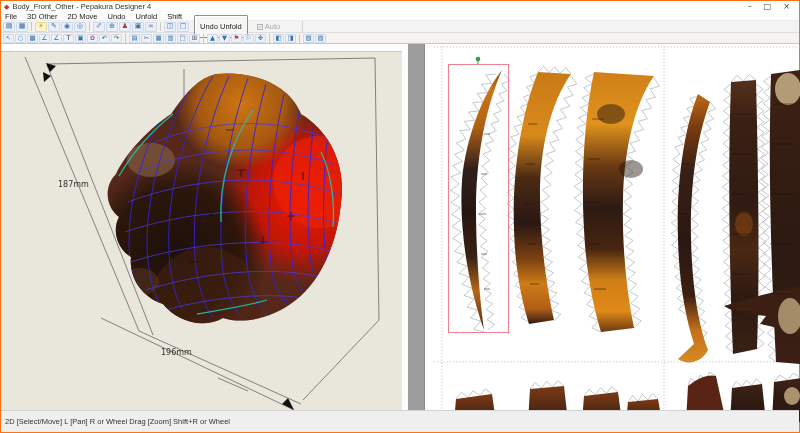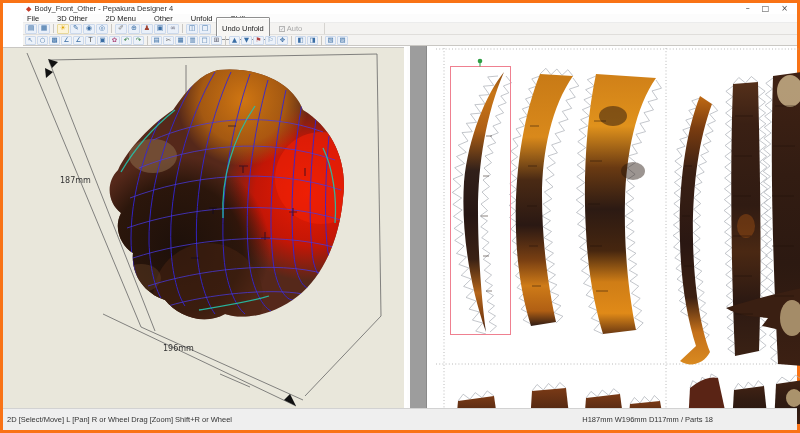--- a/index.html
+++ b/index.html
@@ -1,49 +1,49 @@
 <!DOCTYPE html>
 <html><head>
 <meta charset="utf-8">
 <style>
   * { margin:0; padding:0; box-sizing:border-box; }
   html,body { width:800px; height:433px; overflow:hidden; }
   body { font-family:"Liberation Sans","DejaVu Sans",sans-serif; background:#fff; position:relative; }
-  .window { position:absolute; inset:0; border:3px solid #f97316;padding-left:20px; }
+  .window { position:absolute; inset:0; border:1px solid #f97316; }
 
   
   .titlebar { height:11px; background:#ffffff; display:flex; align-items:center; padding:0 3px; }
   .app-icon { font-size:7px; color:#c43b2a; margin-right:3px; line-height:1; }
   .title-text { font-size:7.5px; color:#333; flex:1; white-space:nowrap; }
   .win-controls { display:flex; gap:12px; padding-right:6px; }
   .win-btn { font-size:8px; color:#444; line-height:1; cursor:default; font-family:"DejaVu Sans",sans-serif; }
 
   
-  .menubar { height:9px; background:#fcfcfc; display:flex; align-items:center; padding-left:4px; gap:18px; border-bottom:1px solid #ececec; }
+  .menubar { height:9px; background:#fcfcfc; display:flex; align-items:center; padding-left:4px; gap:10px; border-bottom:1px solid #ececec; }
   .menu-item { font-size:7.5px; color:#222; white-space:nowrap; }
 
   
   .toolbar { display:flex; align-items:center; background:#f4f3f1; }
   .tb1 { height:12px; border-bottom:1px solid #e0dedb; padding-left:2px; gap:1px; }
   .tb2 { height:11px; border-bottom:1px solid #c9c7c3; padding-left:2px; gap:1px; }
   .tbtn { width:12px; height:10px; display:flex; align-items:center; justify-content:center;
           background:#eaf0f9; border:1px solid #ccd9ec; border-radius:1px;
           font-size:7px; line-height:1; color:#3a6ea5; font-family:"DejaVu Sans",sans-serif; }
   .tb2 .tbtn { width:11px; height:9px; font-size:6.5px; background:#edf2f9; }
   .sep { width:1px; height:9px; background:#c9c7c3; margin:0 2px; }
   .undo-btn { margin-left:4px; height:23px; padding:0 5px; font-size:7.5px; color:#222;
               background:#f7f6f4; border:1px solid #8f8f8f; border-radius:1px;
               box-shadow:inset 1px 1px 0 #fff; display:flex; align-items:center; }
   .auto-wrap { display:flex; align-items:center; gap:2px; margin:0 10px 0 8px; padding-right:22px; border-right:1px solid #d6d4d0; height:11px; }
   .auto-box { width:6px; height:6px; border:1px solid #b5b5b5; background:#f2f2f2; font-size:6px; color:#b0b0b0; line-height:5px; text-align:center; }
   .auto-label { font-size:7.5px; color:#a8a8a8; }
 
   
   .main { position:absolute; top:43px; left:0; right:0; bottom:13px; }
-  .pane3d { position:absolute; left:0; top:1px; width:401px; height:100%; background:#e9e7db; border-top:1px solid #c9c7c3; }
+  .pane3d { position:absolute; left:0; top:7px; width:401px; height:100%; background:#e9e7db; border-top:1px solid #c9c7c3; }
   .divider { position:absolute; left:404px; top:0; width:20px; height:100%; background:#9d9d9d; border-left:3px solid #fdfdfd; border-right:1px solid #8a8a8a; }
   .pane2d { position:absolute; left:425px; top:0; right:0; height:100%; background:#ffffff; }
   .pane3d svg, .pane2d svg { position:absolute; inset:0; }
 
   
   .statusbar { position:absolute; left:0; right:0; bottom:0; height:22px; background:#efefef;
                border-top:1px solid #d2d2d2; display:flex; align-items:center; font-size:7.5px; color:#333; }
   .status-left { padding-left:4px; flex:1; white-space:nowrap; }
   .status-right { padding-right:84px; white-space:nowrap; }
 
@@ -60,22 +60,22 @@
     <span class="win-controls">
       <span class="win-btn">–</span>
       <span class="win-btn">□</span>
       <span class="win-btn">×</span>
     </span>
   </div>
 
   <div class="menubar">
     <span class="menu-item">File</span>
     <span class="menu-item">3D Other</span>
-    <span class="menu-item">2D Menu</span>
-    <span class="menu-item">Other</span>
+    <span class="menu-item">2D Move</span>
+    <span class="menu-item">Undo</span>
     <span class="menu-item">Unfold</span>
     <span class="menu-item">Shift</span>
   </div>
 
   <div class="toolbar tb1">
     <span class="tbtn">▤</span>
     <span class="tbtn">▦</span>
     <span class="sep"></span>
     <span class="tbtn" style="color:#e0a400;background:#fdf4d8;border-color:#e8d89a">☀</span>
     <span class="tbtn">✎</span>
@@ -363,16 +363,15 @@
           <rect x="22.5" y="20.5" width="60" height="268" fill="none" stroke="#ef8090" stroke-width="1"></rect>
           <line x1="52" y1="17" x2="52" y2="20.5" stroke="#2f9e44" stroke-width="1"></line>
           <circle cx="52" cy="15" r="2.3" fill="#2f9e44"></circle>
         </g>
       </svg>
     </div>
   </div>
 
   <div class="statusbar">
     <span class="status-left">2D [Select/Move] L [Pan] R or Wheel Drag [Zoom] Shift+R or Wheel</span>
-    <span class="status-right">H187mm W196mm D117mm / Parts 18</span>
   </div>
 
 </div>
 
 </body></html>

